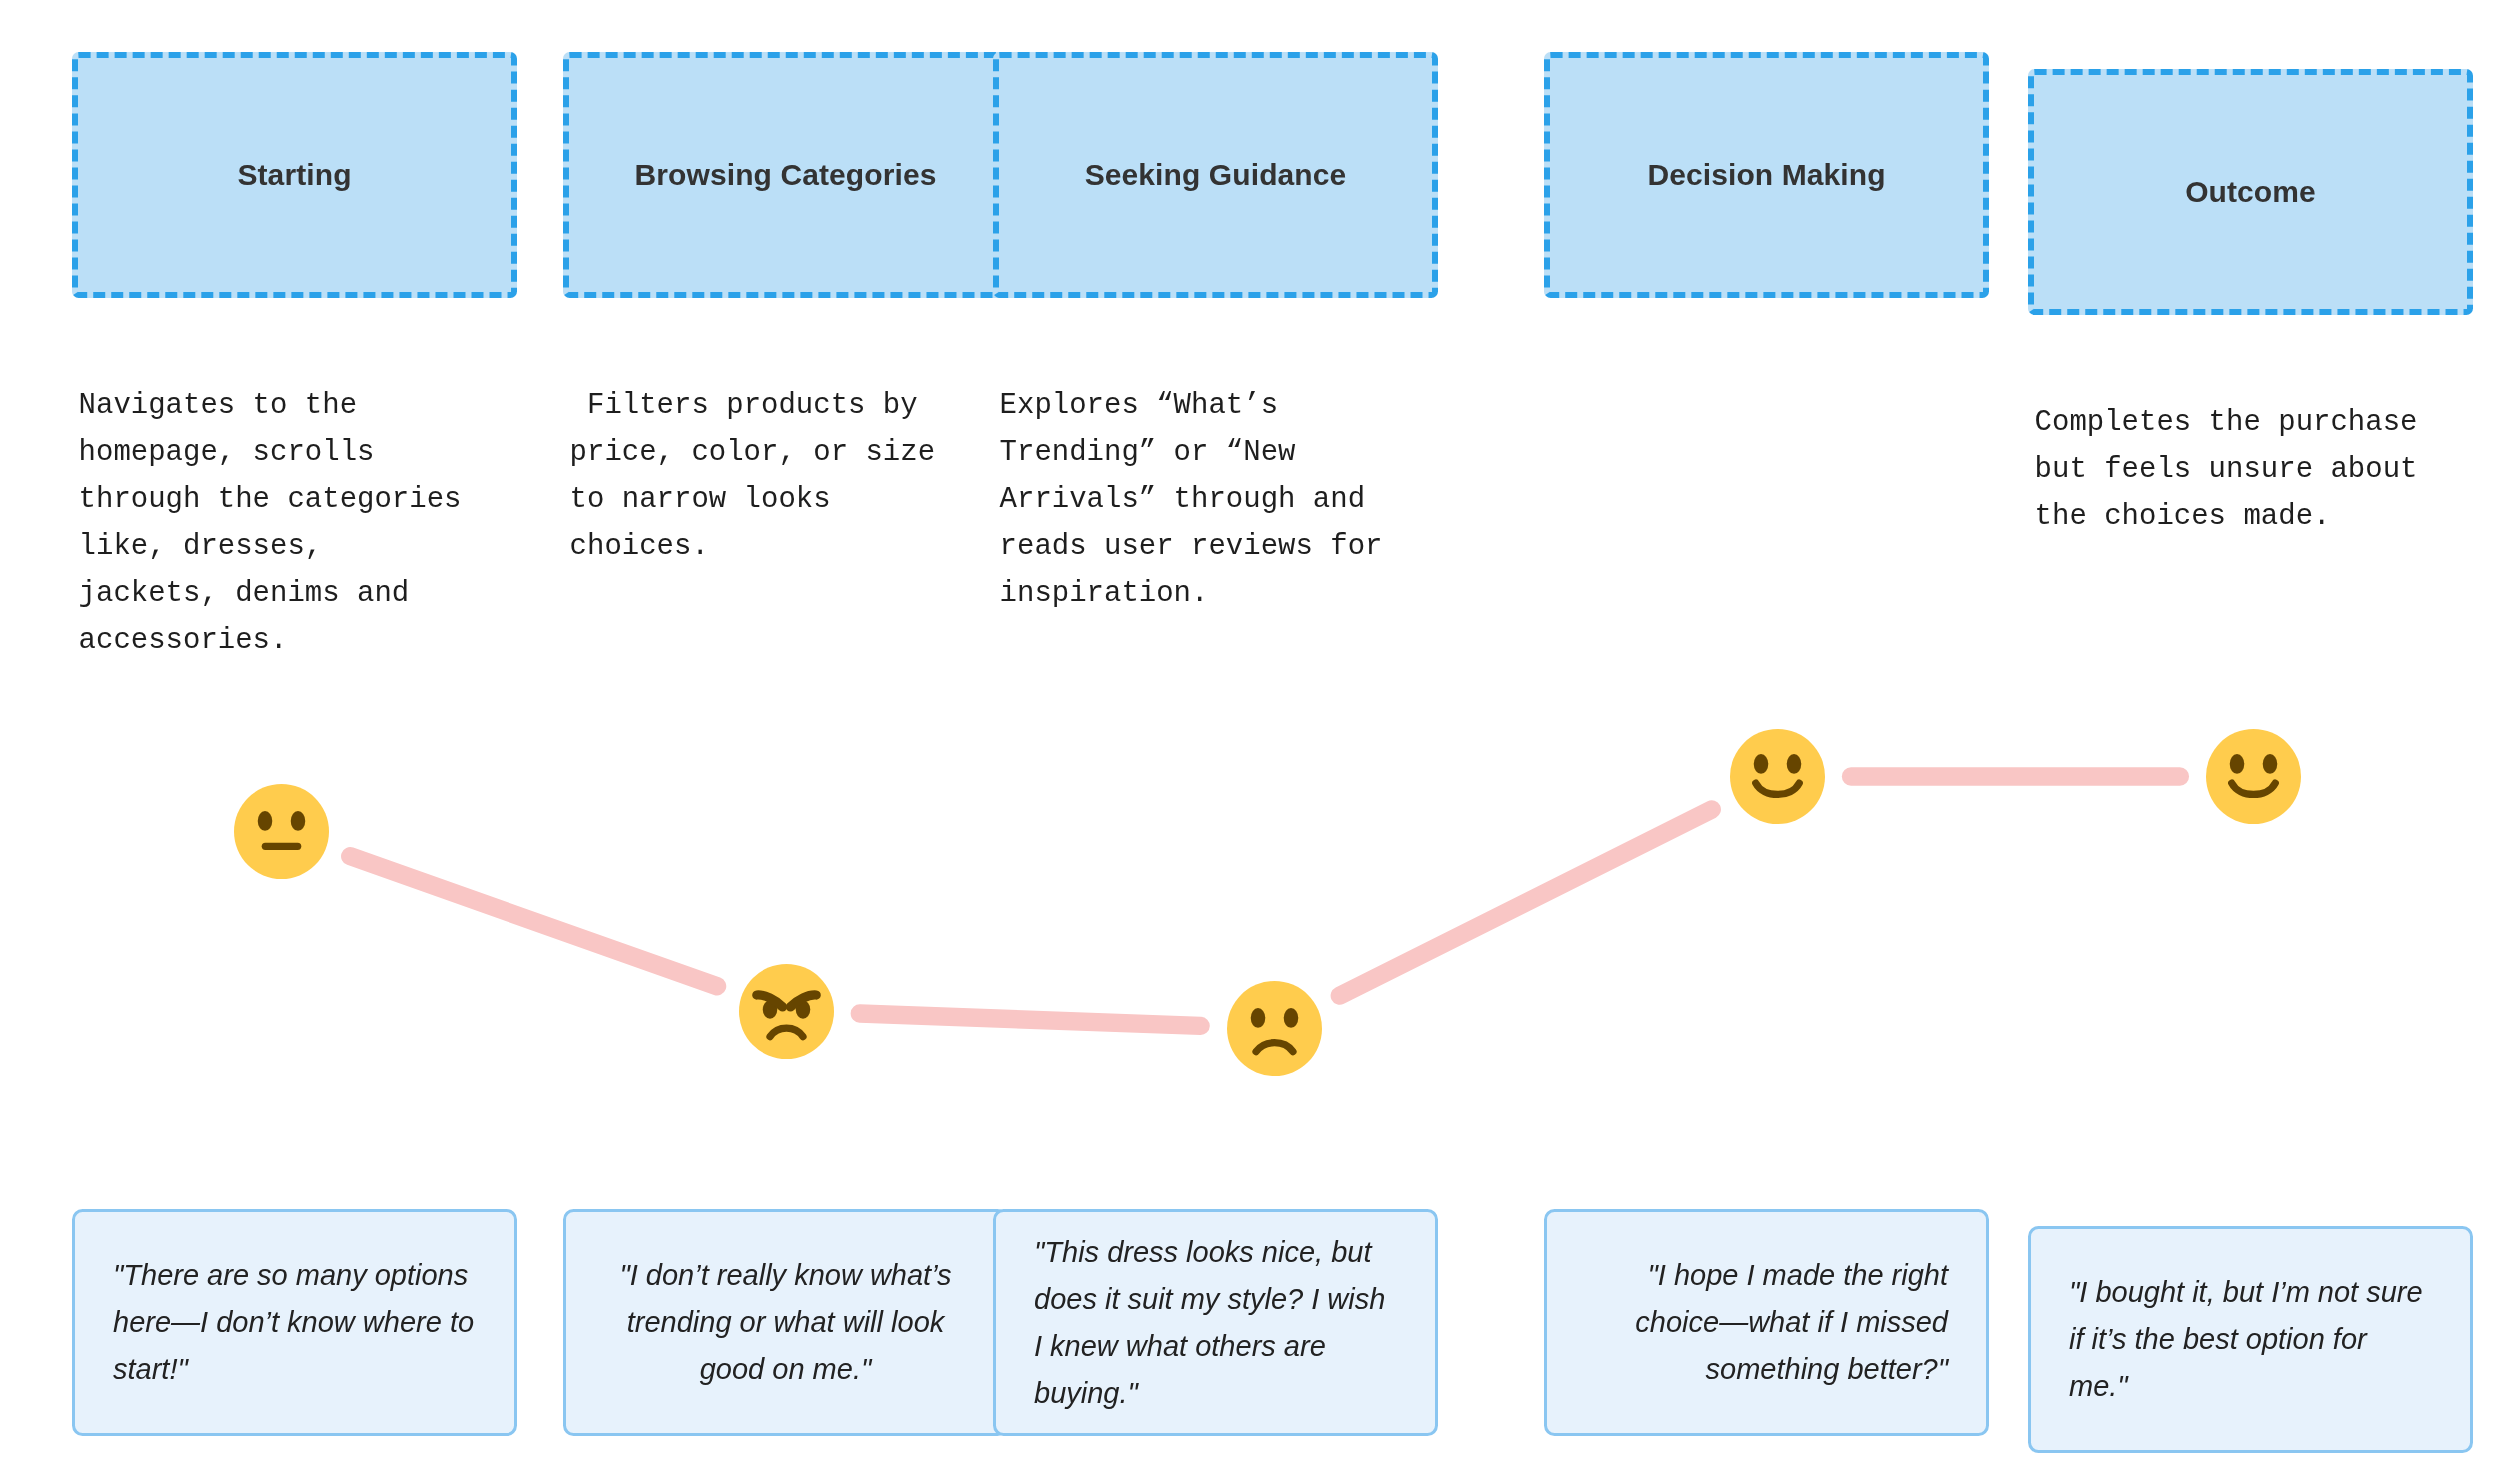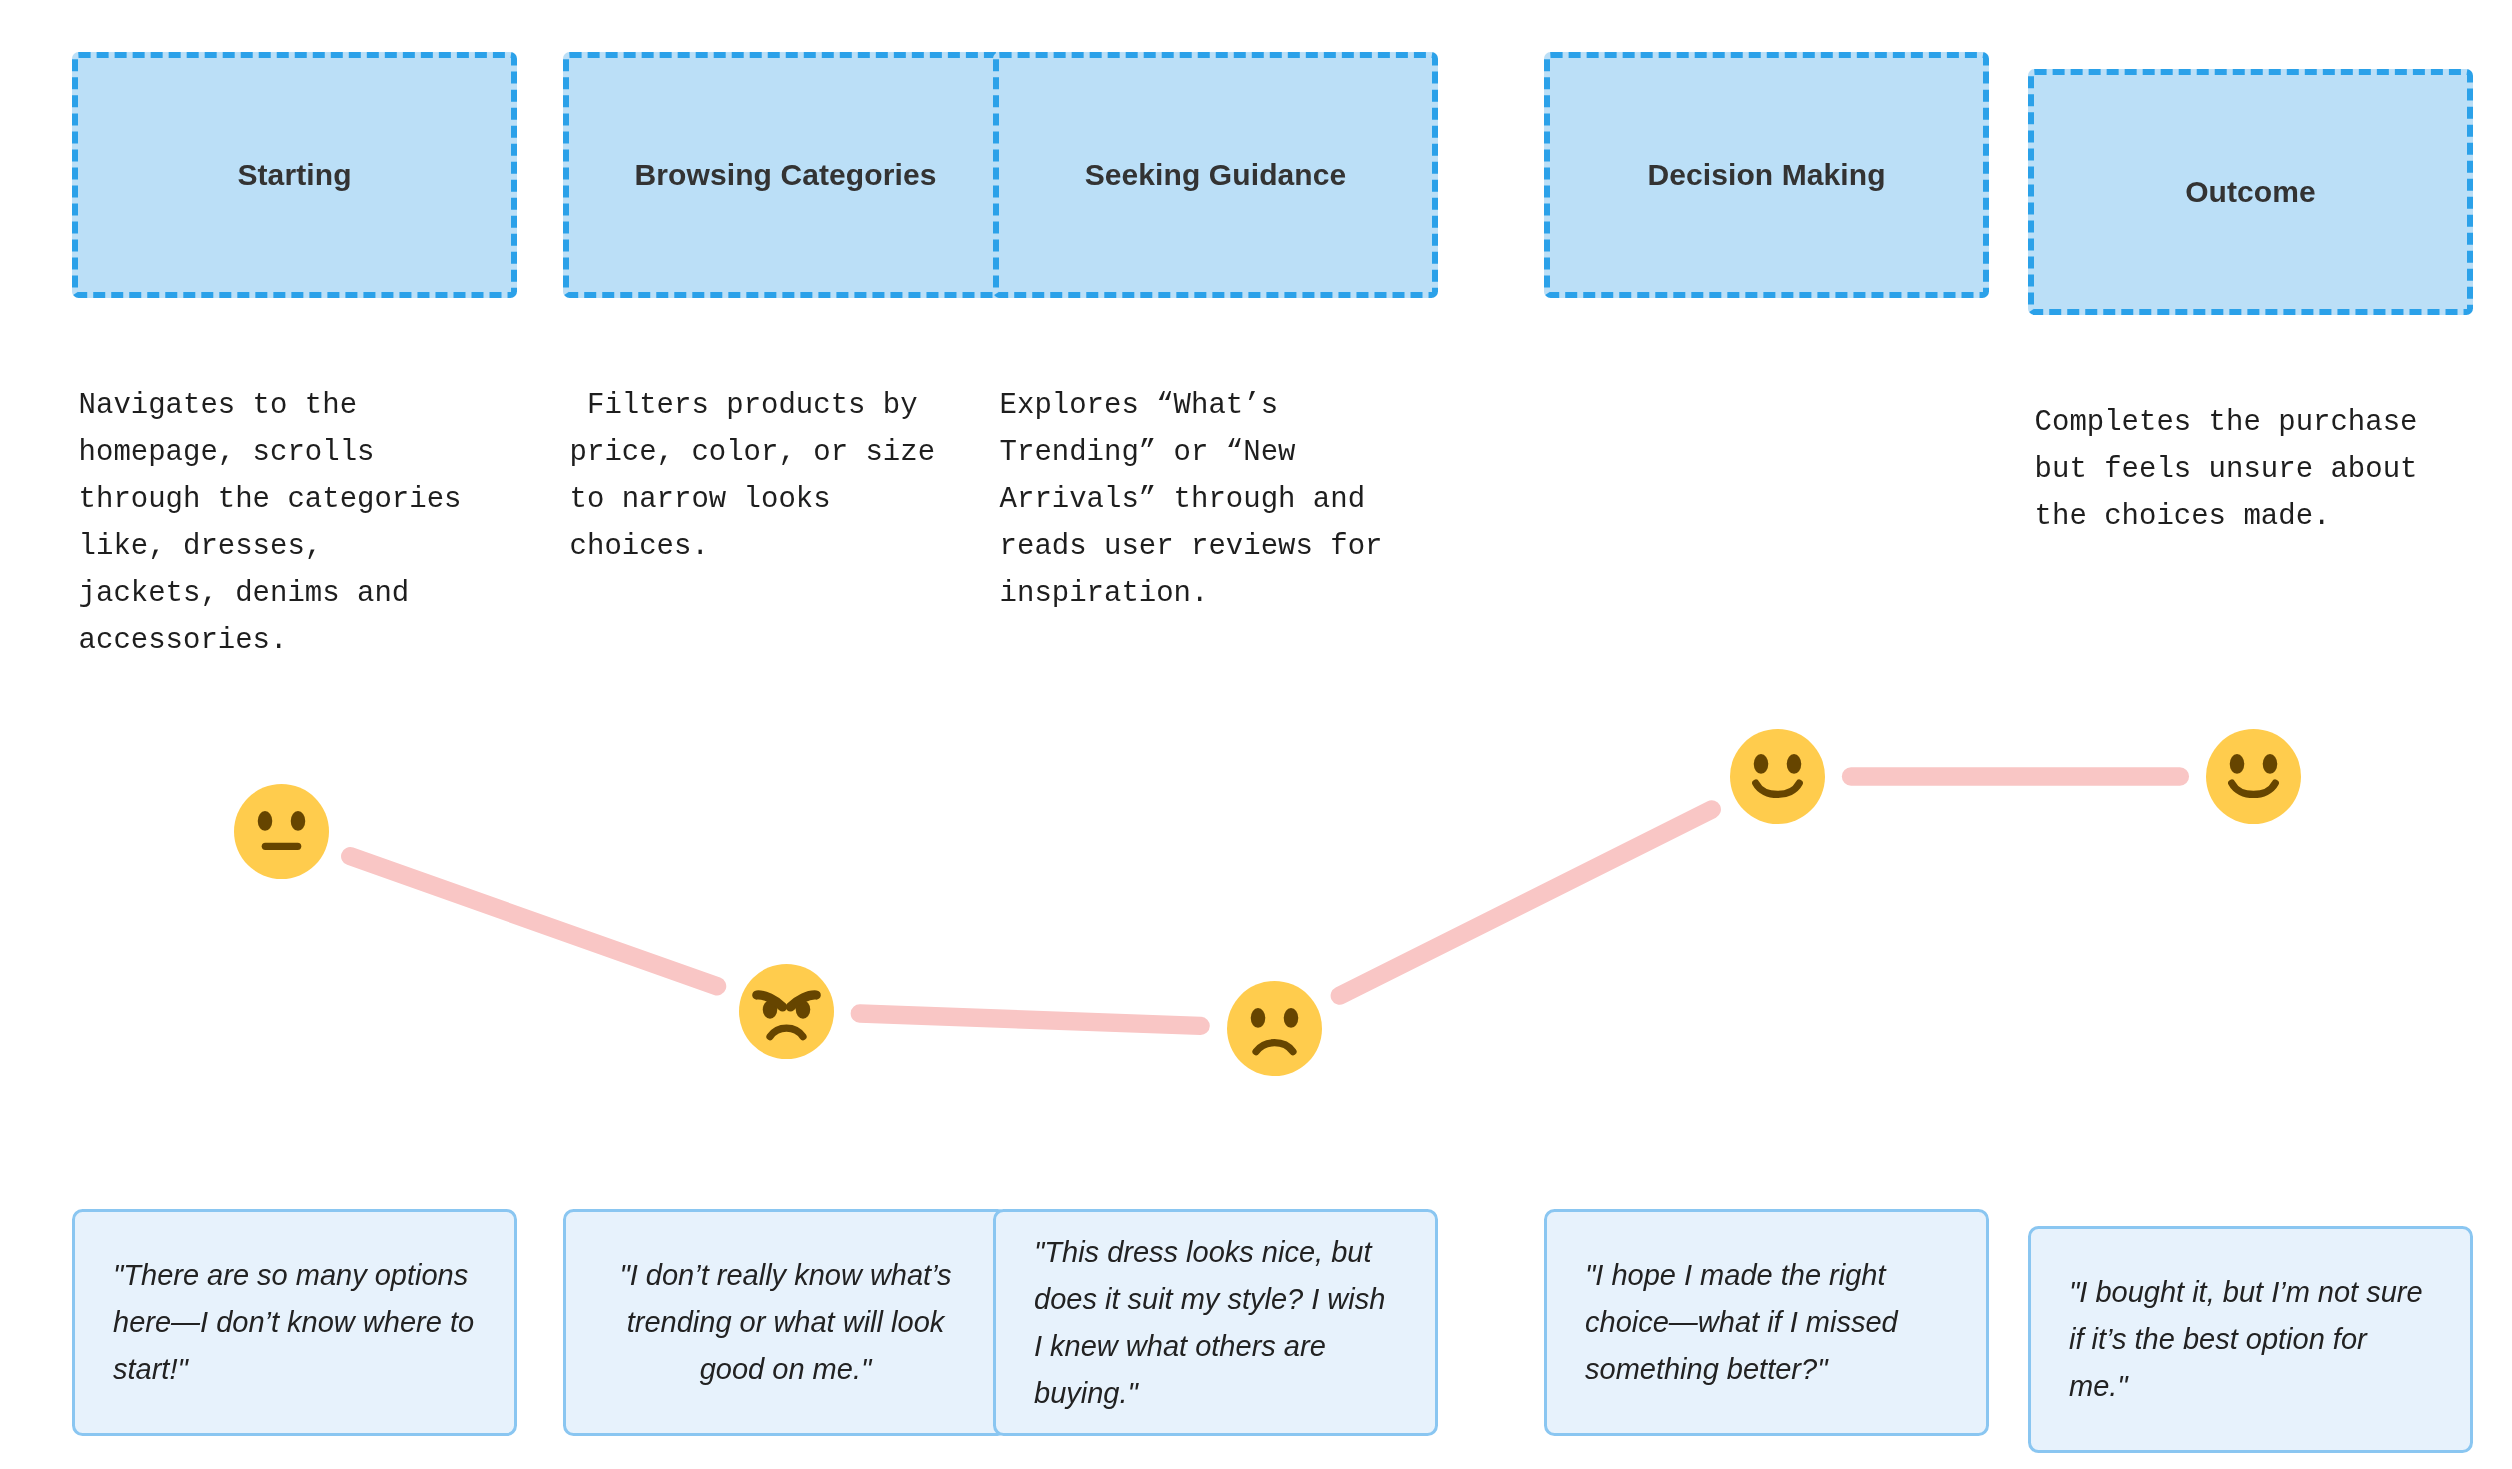--- a/index.html
+++ b/index.html
@@ -11,21 +11,21 @@
     --title-color:#333333;
     --text-color:#1E1E1E;
     --emoji-face:#FFCC4D;
     --emoji-feature:#664500;
   }
   *{margin:0;padding:0;box-sizing:border-box;}
   html,body{width:2512px;height:1469px;background:#FFFFFF;overflow:hidden;
     font-family:"Liberation Sans","DejaVu Sans",sans-serif;color:var(--text-color);}
   .page{position:relative;width:2512px;height:1469px;}
   .col{position:absolute;top:0;width:445px;height:1469px;}
-  .col-0{left:72px;} .col-1{left:563px;} .col-2{left:993px;} .col-3{left:1544px;} .col-4{left:2028px;margin-top:17px;}
+  .col-0{left:72px;} .col-1{left:563px;} .col-2{left:993px;} .col-3{left:1544px;text-align:right;} .col-4{left:2028px;margin-top:17px;}
   .stage-box{
     margin-top:52px;height:246px;border-radius:6.6px;
     background:var(--stage-fill);border:6.6px dashed var(--stage-border);
     display:flex;align-items:center;justify-content:center;
   }
   .stage-title{font-size:30px;font-weight:700;color:var(--title-color);letter-spacing:0.1px;}
   .stage-desc{
     margin-top:84px;width:402px;padding-left:6.6px;
     font-size:29px;line-height:47px;white-space:pre-wrap;font-family:Liberation Mono, monospace;
   }

